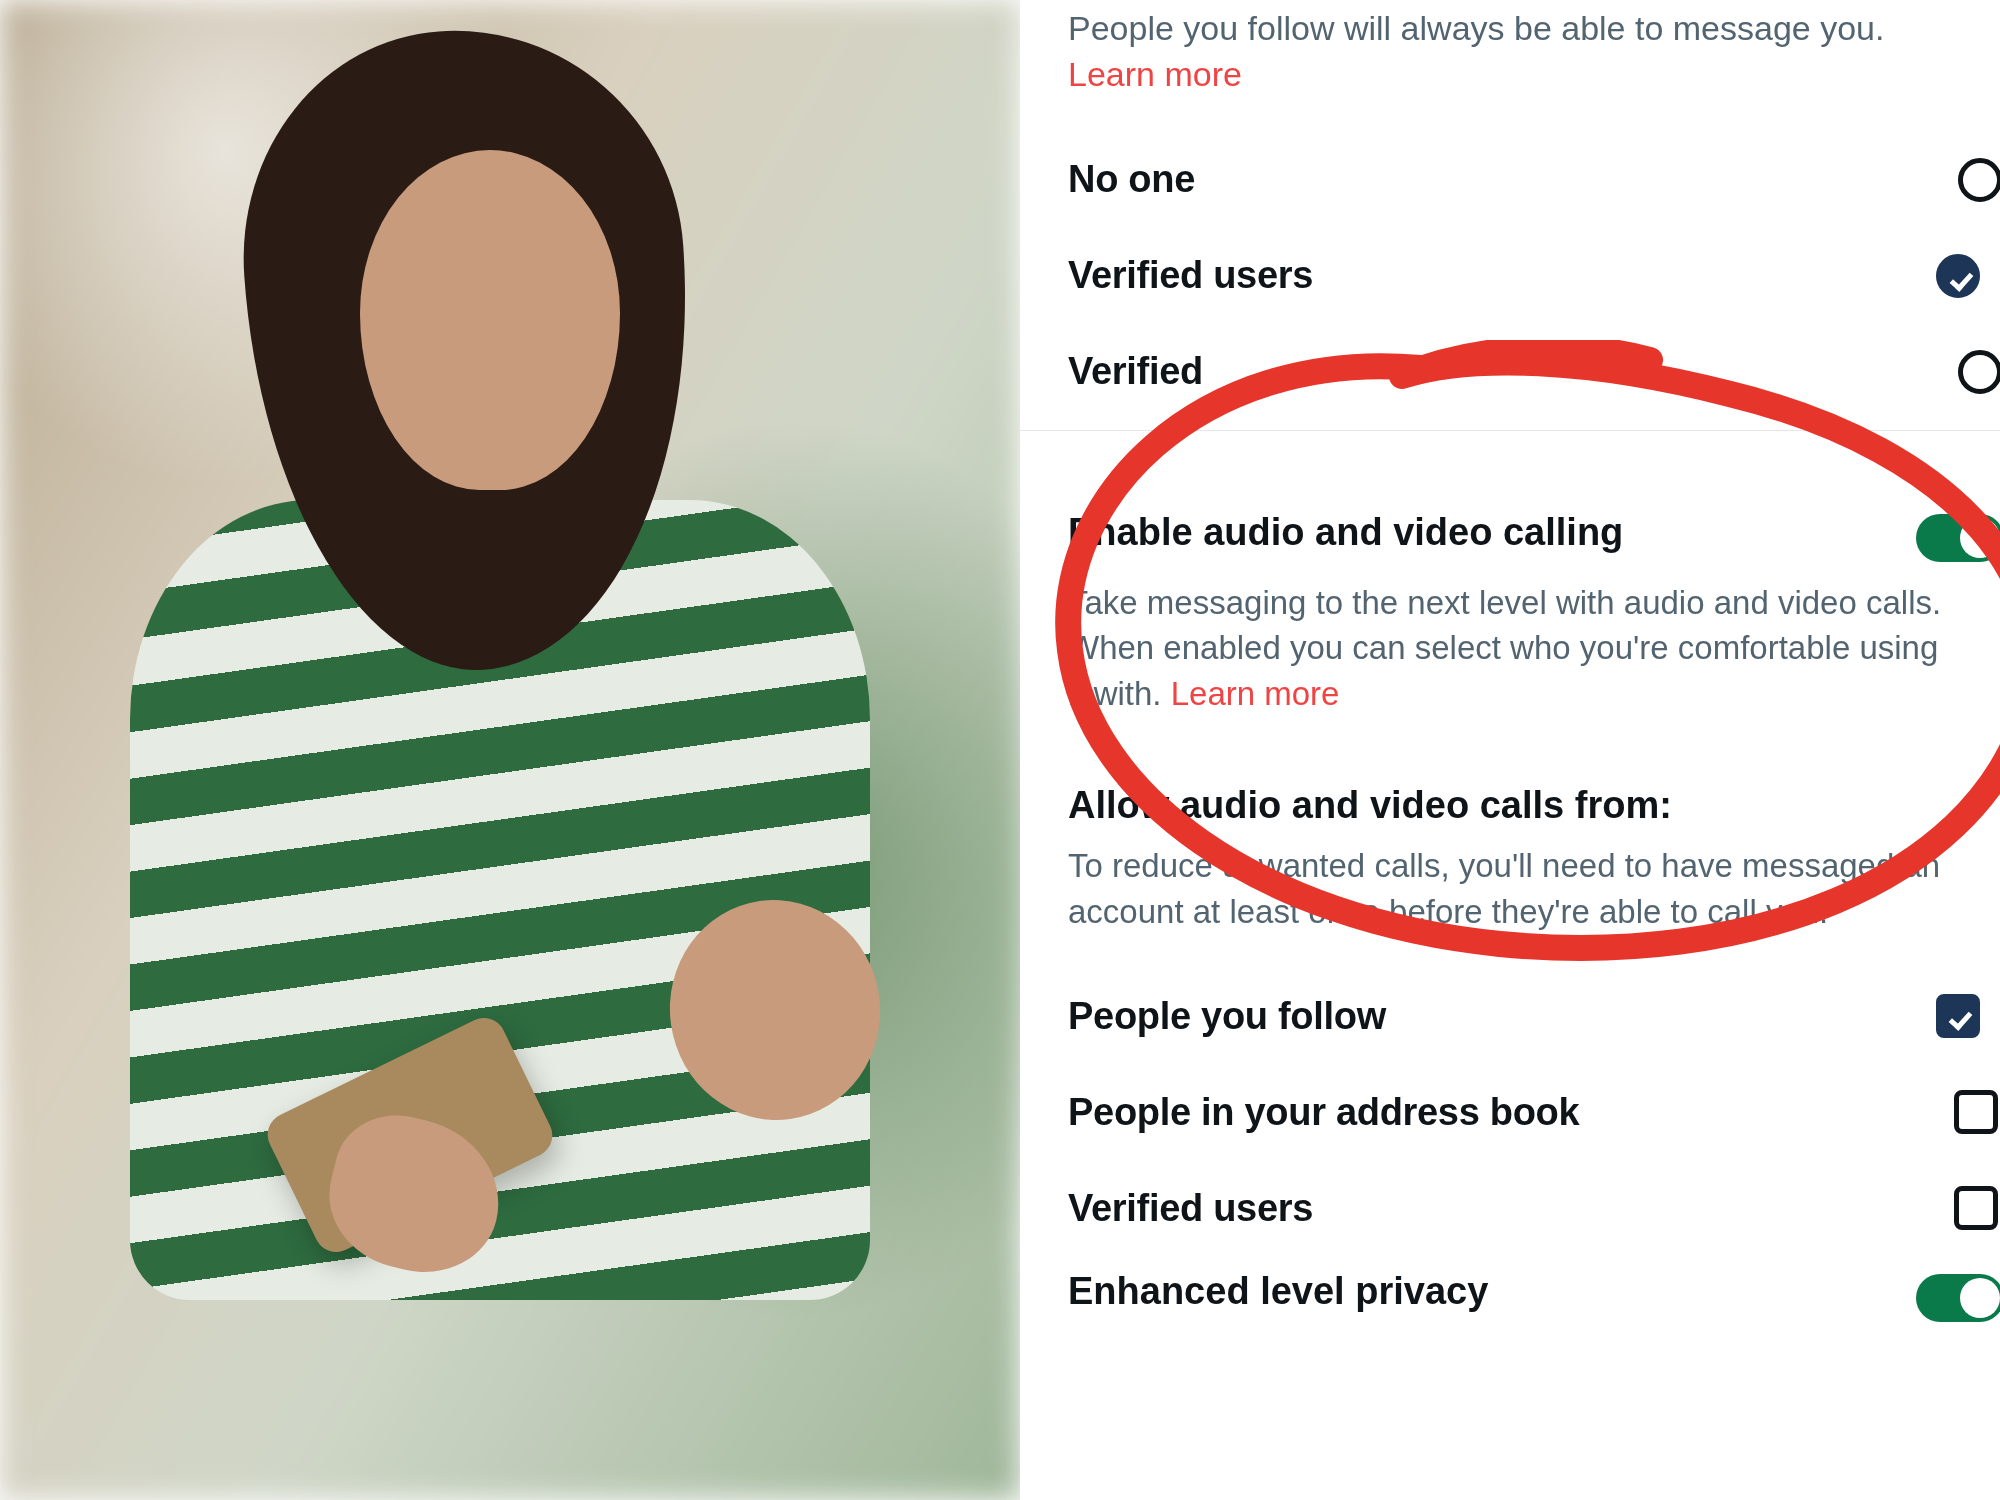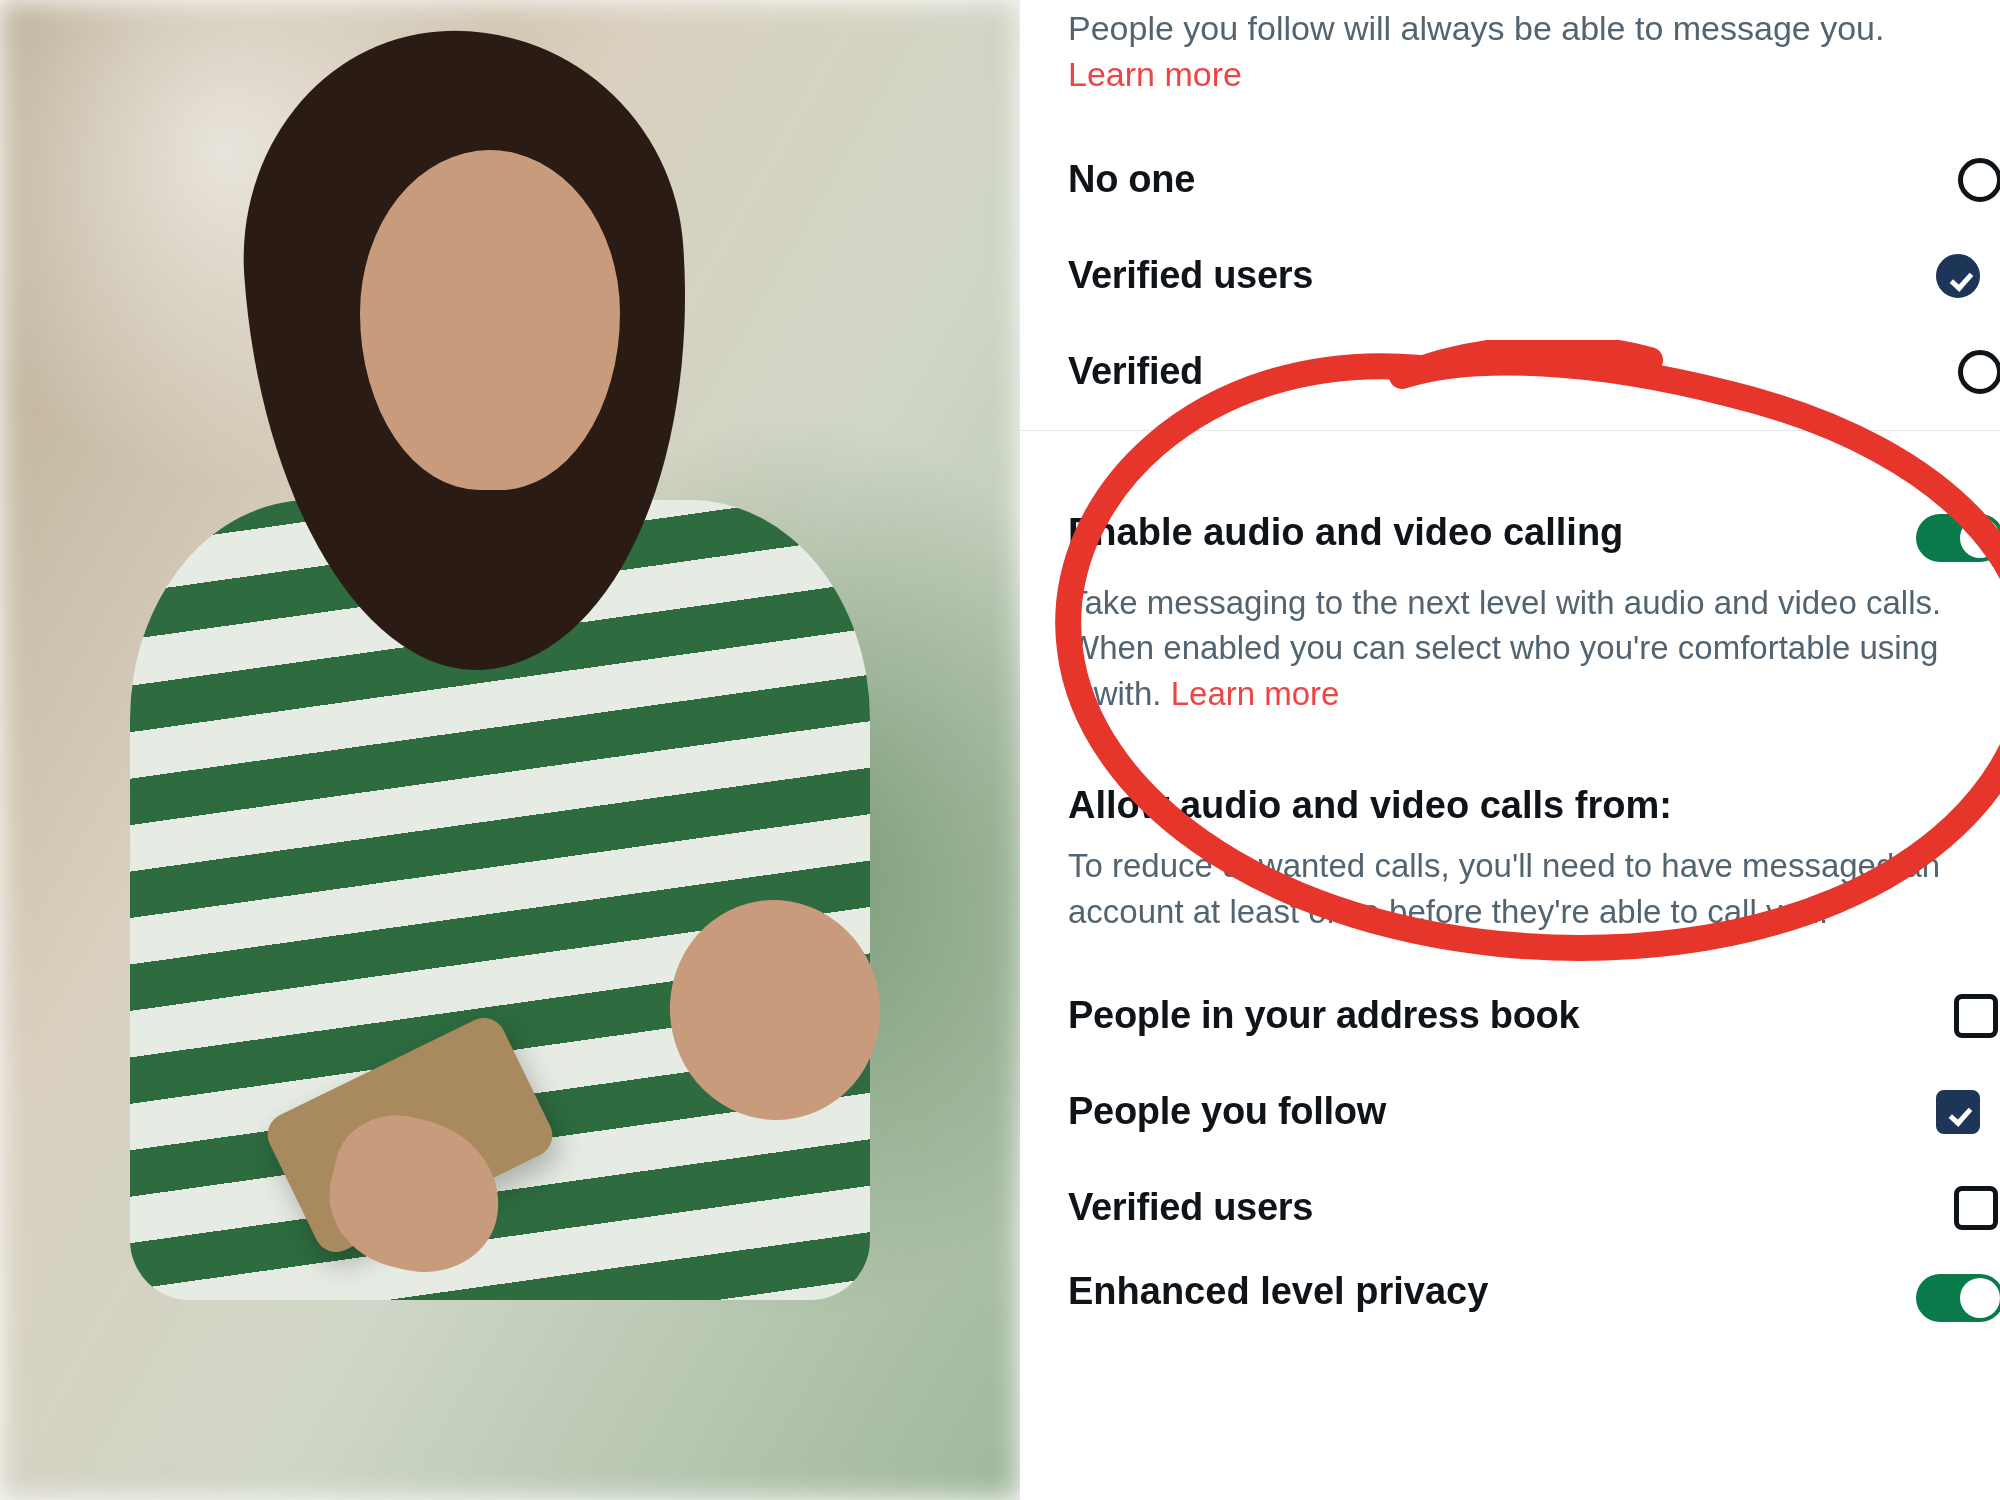--- a/index.html
+++ b/index.html
@@ -19,21 +19,21 @@
   .phone { position: absolute; left: 90px; top: 1030px; width: 260px; height: 150px; background: #a98a5f; border-radius: 22px; transform: rotate(-26deg); box-shadow: 0 14px 28px rgba(0,0,0,0.25); }
   .hand-left { position: absolute; left: 140px; top: 1090px; width: 170px; height: 150px; background: #c99b7d; border-radius: 42% 58% 50% 50%; transform: rotate(14deg); }
   .hand-right { position: absolute; left: 480px; top: 870px; width: 210px; height: 220px; background: #c99b7d; border-radius: 50%; transform: rotate(-8deg); }
   .photo-side:after { content:""; position:absolute; inset:0; background: radial-gradient(ellipse 120% 120% at 50% 50%, rgba(0,0,0,0) 55%, rgba(0,0,0,0.14) 100%); }
 
   
   .settings-side { flex: 1; height: 1500px; background: #fff; position: relative; color: #0f1419; overflow: hidden; }
   .settings-inner { position: absolute; inset: 0; padding-left: 48px; padding-top: 6px; }
   .description { font-size: 34px; line-height: 1.35; color: #536471; margin-bottom: 34px; padding-right: 50px; }
   .link { color: #ef4444; cursor: pointer; }
-  .option-row { display: flex; align-items: flex-start; justify-content: space-between; padding: 26px 20px 26px 0; }
+  .option-row { display: flex; align-items: center; justify-content: space-between; padding: 26px 20px 26px 0; }
   .option-label { font-size: 38px; font-weight: 800; letter-spacing: -0.3px; }
   .radio { width: 44px; height: 44px; border-radius: 50%; border: 5px solid #0f1419; background: #fff; flex-shrink: 0; }
   .radio.selected { border-color: #1d3557; background: #1d3557; position: relative; }
   .radio.selected:after { content:""; position:absolute; left: 10px; top: 14px; width: 16px; height: 8px; border-left: 5px solid #fff; border-bottom: 5px solid #fff; transform: rotate(-48deg); }
   .radio.edge { margin-right: -22px; } 
   .divider { height: 1px; background: #e5e7eb; margin: 10px 0 34px -48px; }
   .section-title { font-size: 38px; font-weight: 800; margin-bottom: 12px; }
   .section-title-row { display: flex; align-items: center; justify-content: space-between; padding-right: 20px; margin-bottom: 14px; }
   .toggle { width: 88px; height: 48px; border-radius: 24px; position: relative; flex-shrink: 0; }
   .toggle.on { background: #0a7a4b; }
@@ -104,26 +104,26 @@
       <div class="body-text">
         <span>Take messaging to the next level with audio and video calls. When enabled you can select who you're comfortable using it with. </span><span class="link">Learn more</span>
       </div>
 
       <div class="subhead">Allow audio and video calls from:</div>
       <div class="body-text">To reduce unwanted calls, you'll need to have messaged an account at least once before they're able to call you.</div>
 
       <div style="height:34px"></div>
 
       <div class="option-row">
+        <span class="option-label">People you follow</span>
+        <span class="checkbox checked"></span>
+      </div>
+      <div class="option-row">
         <span class="option-label">People in your address book</span>
         <span class="checkbox edge"></span>
-      </div>
-      <div class="option-row">
-        <span class="option-label">People you follow</span>
-        <span class="checkbox checked"></span>
       </div>
       <div class="option-row">
         <span class="option-label">Verified users</span>
         <span class="checkbox edge"></span>
       </div>
 
       <div style="height:14px"></div>
 
       <div class="section-title-row">
         <span class="section-title">Enhanced level privacy</span>

